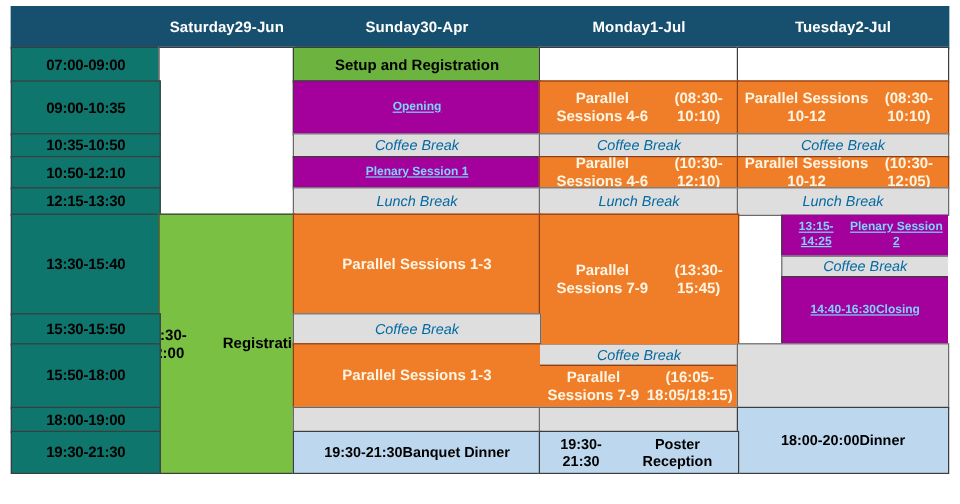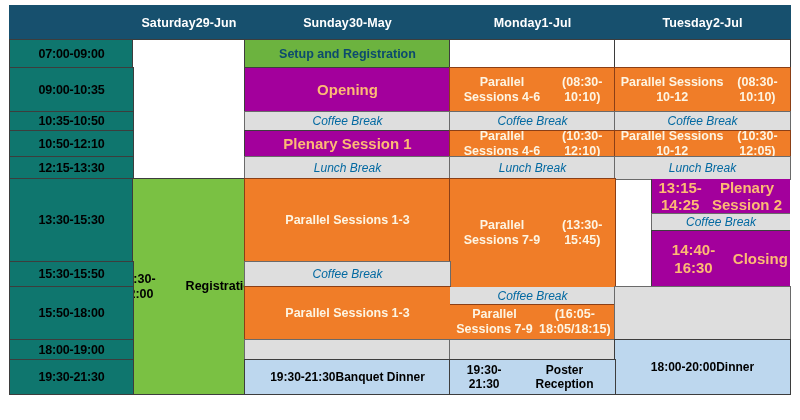--- a/index.html
+++ b/index.html
@@ -86,30 +86,31 @@
   }
 
   .green {
     background: #7ac143;
     color: #000000;
     font-weight: bold;
     font-size: 12.5px;
   }
   .greenhdr {
     background: #6cb33f;
-    color: #0c4a6e;
+    color: #000000;
     font-weight: bold;
     font-size: 12.5px;
   }
 
   .purple {
     background: #a3009c;
-    color: #fdba74;
-    font-weight: bold;
-    font-size: 15px;
+    color: #7dd3fc;
+    font-weight: bold;
+    font-size: 10px;
+    text-decoration: underline;
   }
 
   .orange {
     background: #f07d28;
     color: #fdf5e3;
     font-weight: bold;
     font-size: 12.5px;
     border-color: #8b3f16;
   }
 
@@ -148,21 +149,21 @@
 
     <div class="cell hdr-corner"></div>
 
     <div class="cell hdr">
       <span class="line2">Saturday</span>
       <span class="line2">29-Jun</span>
     </div>
 
     <div class="cell hdr">
       <span class="line2">Sunday</span>
-      <span class="line2">30-May</span>
+      <span class="line2">30-Apr</span>
     </div>
 
     <div class="cell hdr">
       <span class="line2">Monday</span>
       <span class="line2">1-Jul</span>
     </div>
 
     <div class="cell hdr">
       <span class="line2">Tuesday</span>
       <span class="line2">2-Jul</span>
@@ -215,21 +216,21 @@
     </div>
 
     <div class="cell timecell">12:15-13:30</div>
 
     <div class="cell break">Lunch Break</div>
 
     <div class="cell break">Lunch Break</div>
 
     <div class="cell break">Lunch Break</div>
 
-    <div class="cell timecell">13:30-15:30</div>
+    <div class="cell timecell">13:30-15:40</div>
 
     <div class="cell green r5">
       <span class="line2">13:30-22:00</span>
       <span class="line2">Registration</span>
     </div>
 
     <div class="cell orange">Parallel Sessions 1-3</div>
 
     <div class="cell orange r2">
       <span class="line2">Parallel Sessions 7-9</span>

